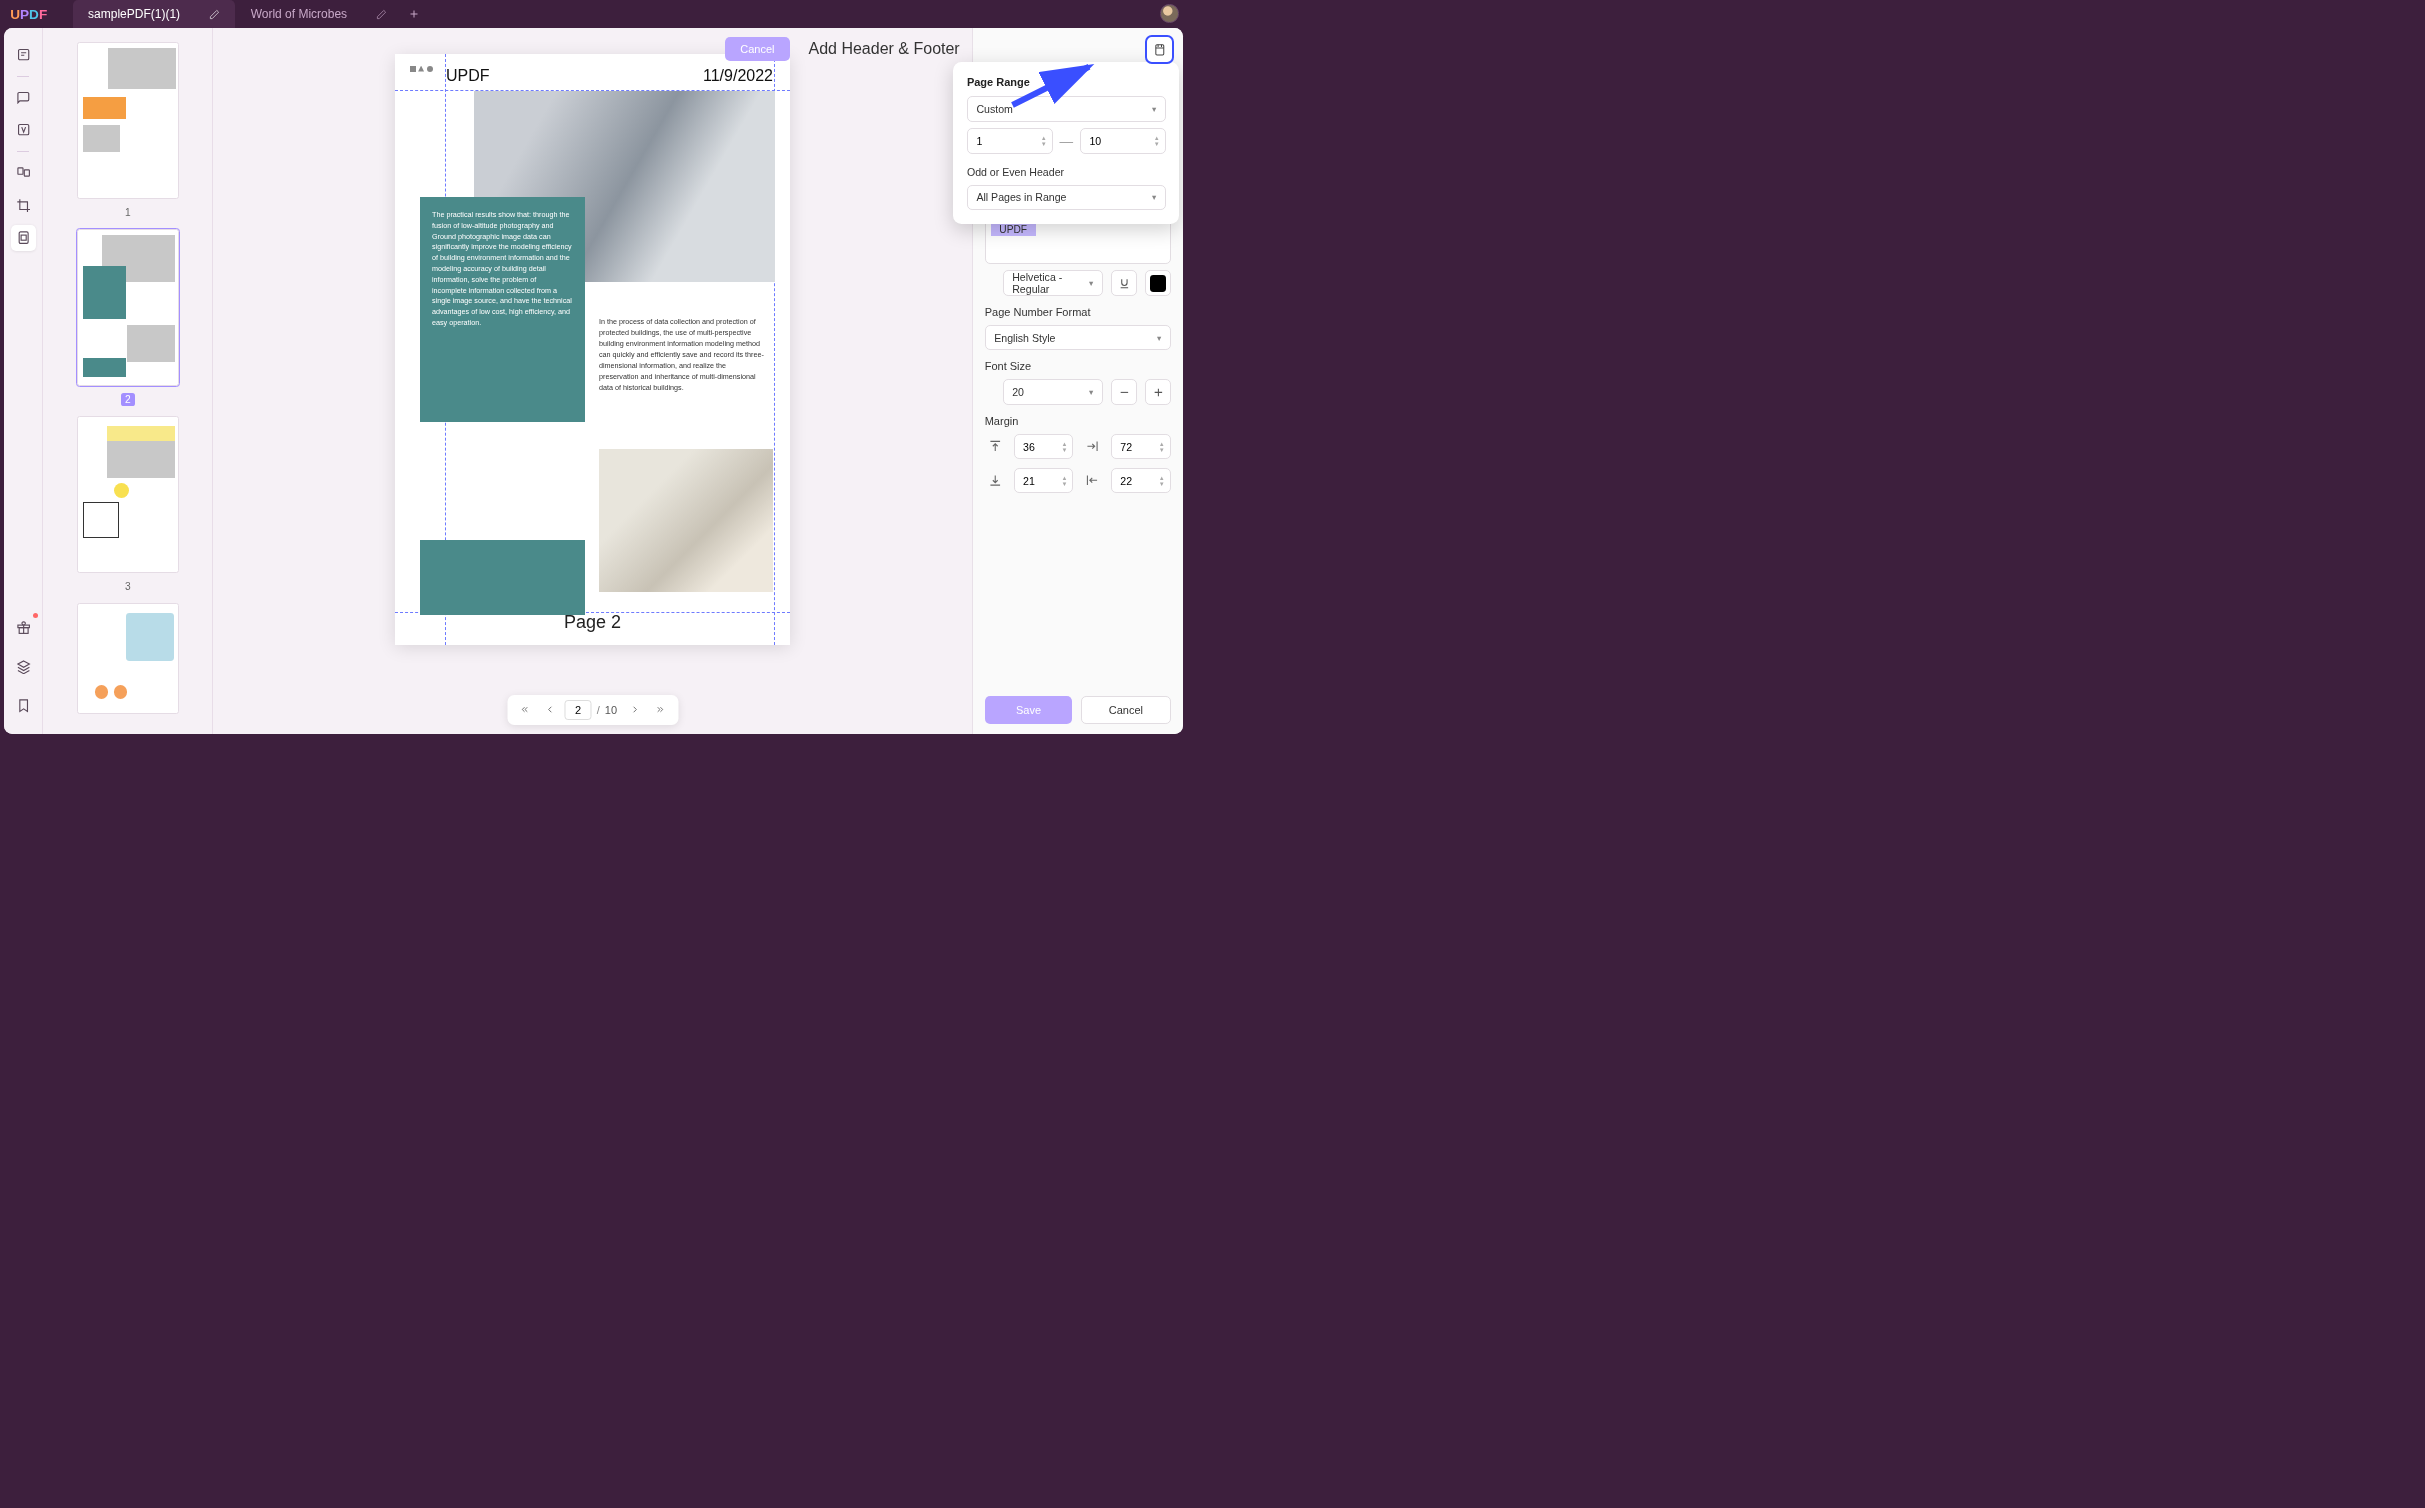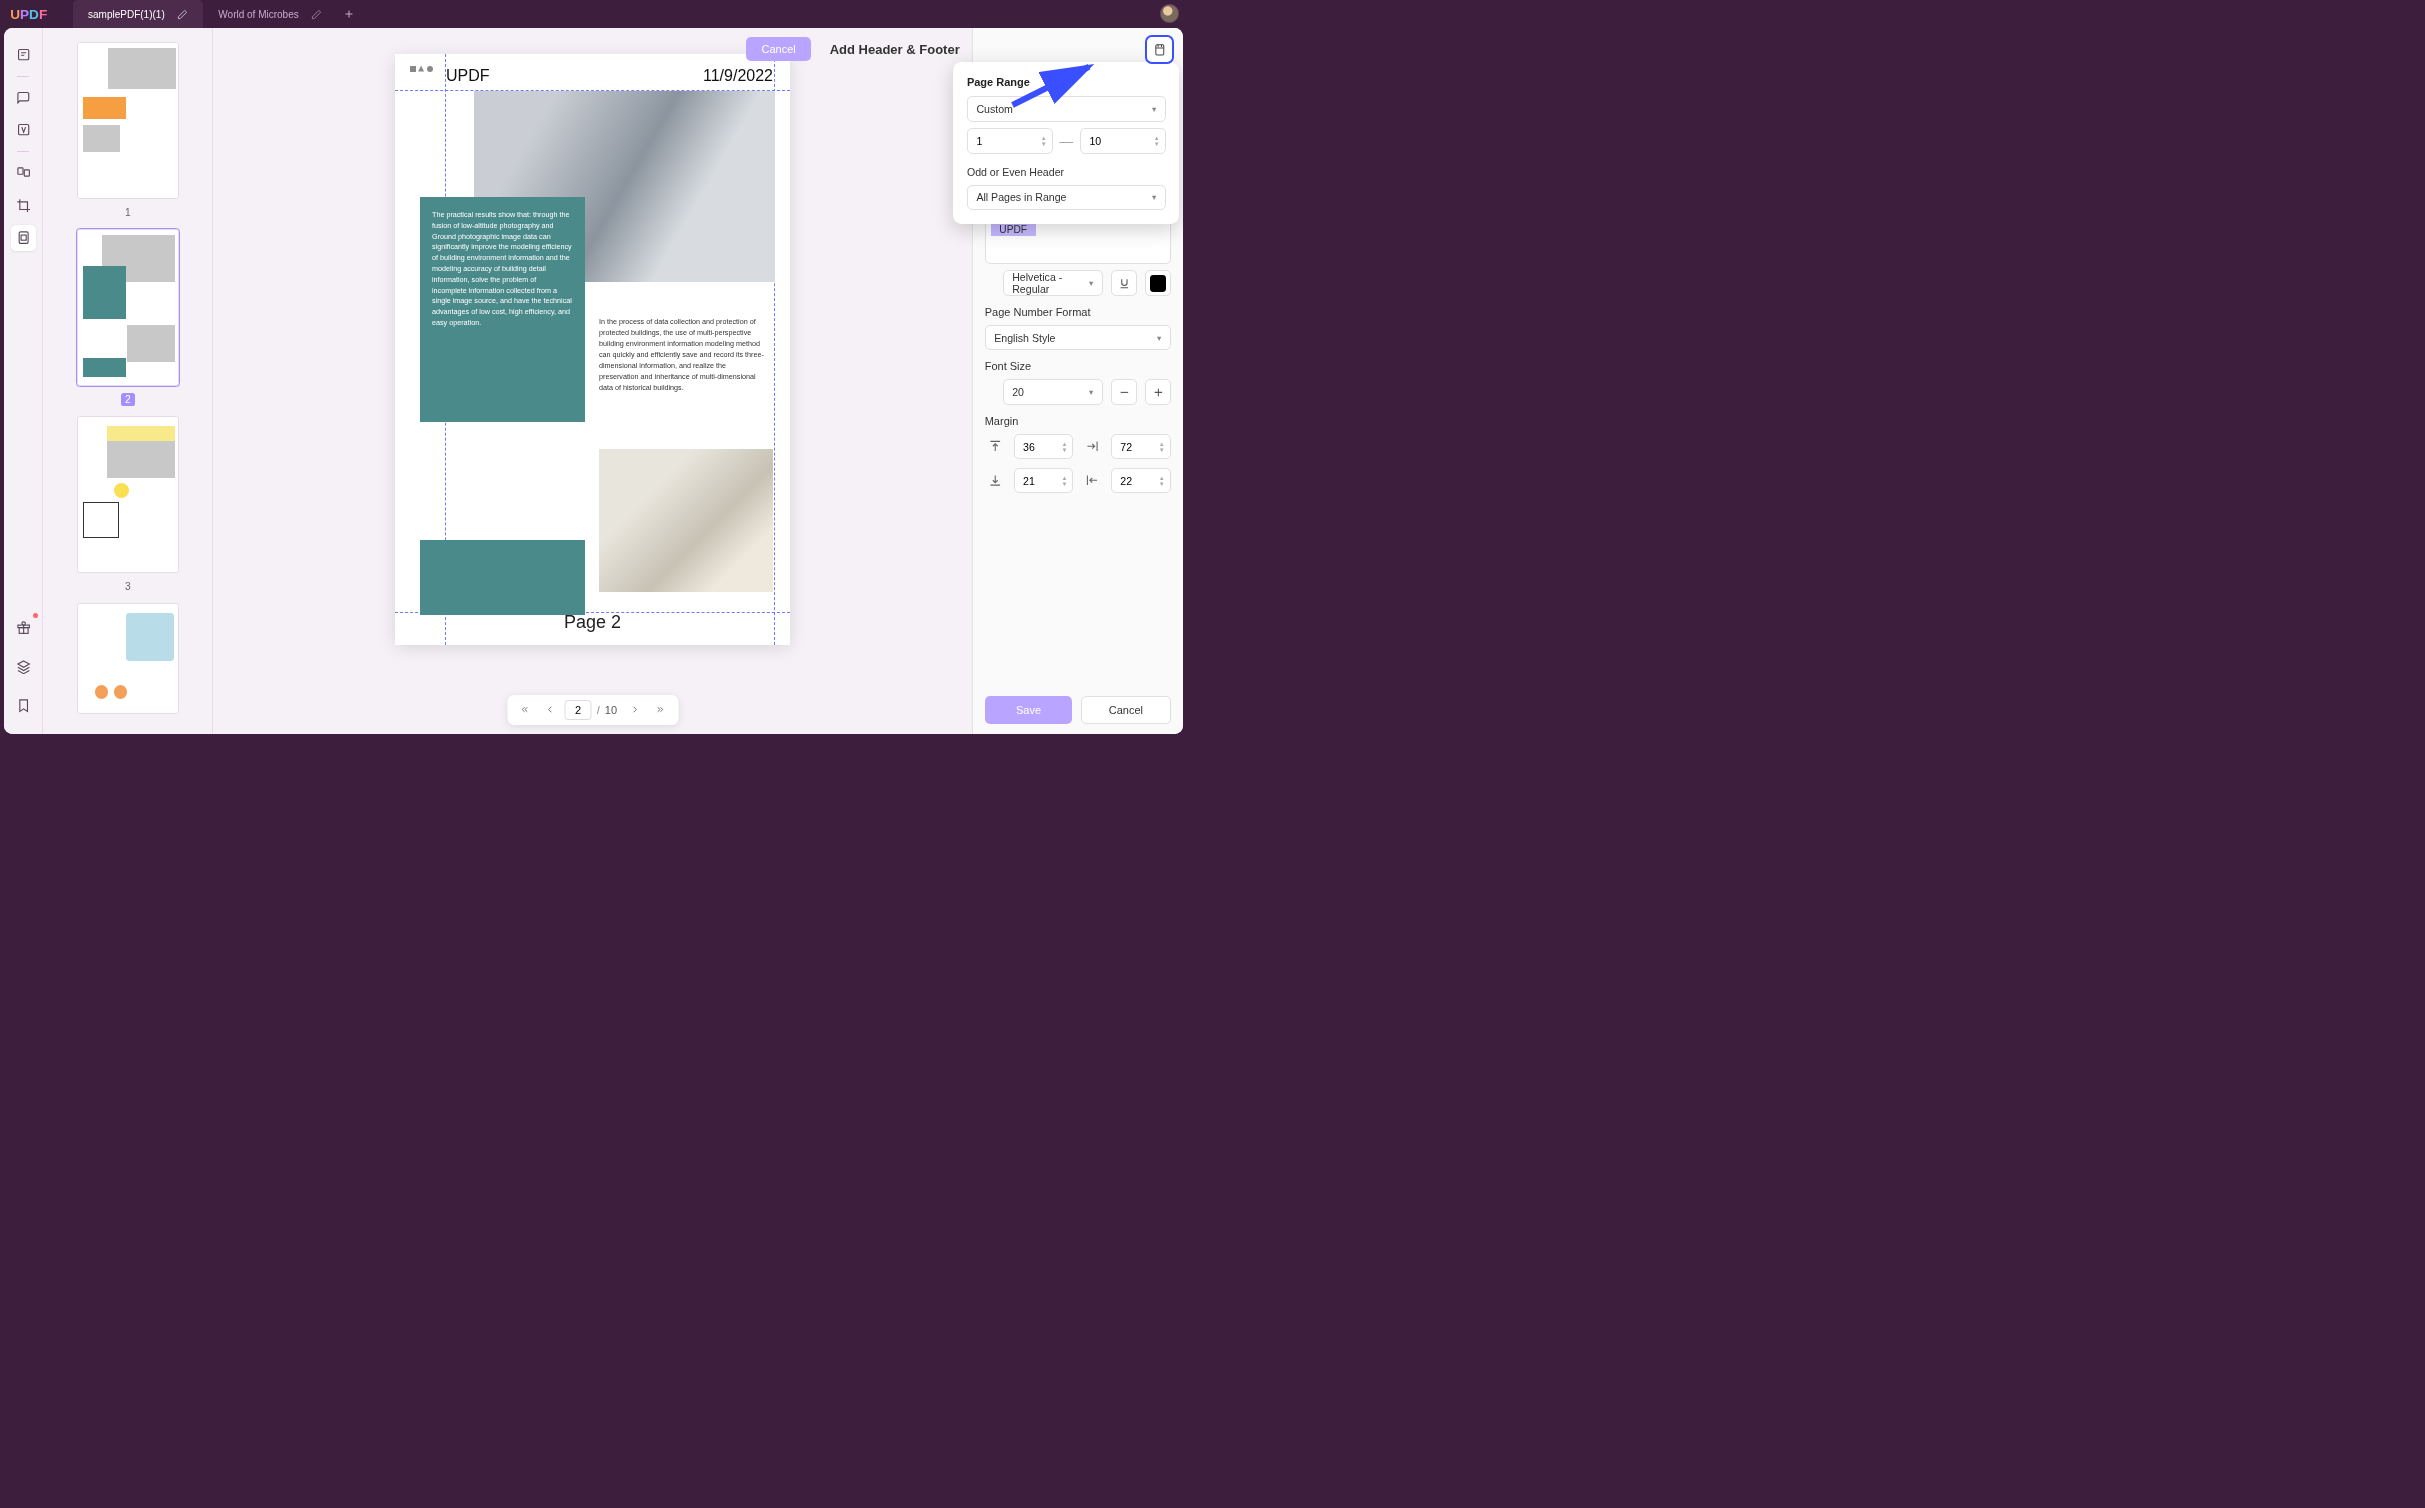--- a/index.html
+++ b/index.html
@@ -6,21 +6,21 @@
 body { background: #3d1f3d; width: 1187px; height: 738px; overflow: hidden; position: relative; }
 
 
 .titlebar { height: 28px; background: #3d1f3d; display: flex; align-items: center; padding-left: 10.2px; }
 .logo { font-weight: 800; font-size: 13.6px; }
 .logo .u1 { color: #ff9a56; }
 .logo .u2 { color: #b084ff; }
 .logo .u3 { color: #4fc3e8; }
 .logo .u4 { color: #ff6b9d; }
 .tabs { display: flex; margin-left: 25.5px; height: 100%; }
-.tab { display: flex; align-items: center; padding: 0 15.3px; color: #c8a8c8; font-size: 10px; height: 100%; border-radius: 5.1px 5.1px 0 0; gap: 12px; }
+.tab { display: flex; align-items: center; padding: 0 15.3px; color: #c8a8c8; font-size: 12px; height: 100%; border-radius: 5.1px 5.1px 0 0; gap: 29px; }
 .tab.active { background: #4d2b4d; color: #fff; }
 .tab .pencil { width: 11px; height: 11px; opacity: .7; }
 .new-tab { color: #c8a8c8; width: 24px; display: flex; align-items: center; justify-content: center; cursor: pointer; }
 .avatar { position: absolute; right: 8.5px; top: 4.3px; width: 18.7px; height: 18.7px; border-radius: 50%; background: radial-gradient(circle at 40% 35%, #e8c8a0 28%, #7a6a5a 34%); border: 0.9px solid #6a4a6a; }
 
 
 .workspace { position: absolute; left: 4.3px; top: 28px; right: 4.3px; bottom: 4.3px; background: #f6f1f6; border-radius: 8.5px; display: flex; overflow: hidden; }
 
 
 .leftrail { width: 39px; background: #f6f1f6; border-right: 0.9px solid #e8dde8; display: flex; flex-direction: column; align-items: center; padding-top: 13.6px; gap: 6.8px; }
@@ -48,21 +48,21 @@
 
 
 .canvas-area { flex: 1; background: #f6f1f6; position: relative; display: flex; flex-direction: column; }
 
 
 .top-tools { height: 48px; display: flex; align-items: center; justify-content: center; gap: 41px; border-bottom: 0.9px solid #e8dde8; }
 .tool { display: flex; align-items: center; gap: 6.8px; font-size: 11px; color: #444; }
 .tool svg { width: 15.3px; height: 15.3px; }
 .apply-row { position: absolute; right: 15.3px; top: 10.2px; display: flex; align-items: center; gap: 15.3px; }
 .apply-btn { background: #b9a5ff; color: #fff; border: none; border-radius: 5.1px; padding: 6px 15.3px; font-size: 11px; }
-.addhf { font-size: 13px; color: #333; font-weight: 700; }
+.addhf { font-size: 16px; color: #333; font-weight: 400; }
 
 
 .page-prev { flex: 1; display: flex; align-items: flex-start; justify-content: center; padding-top: 25.5px; overflow: hidden; position: relative; }
 .page { width: 395px; height: 591px; background: #fff; box-shadow: 0 3.4px 17px rgba(0,0,0,.12); position: relative; }
 .guide-v { position: absolute; top: 0; bottom: 0; border-left: 1.3px dashed #6e7bff; }
 .guide-h { position: absolute; left: 0; right: 0; border-top: 1.3px dashed #6e7bff; }
 .hdr-left { position: absolute; top: 13.6px; left: 51px; font-size: 16px; font-weight: 400; color: #111; }
 .hdr-right { position: absolute; top: 13.6px; right: 17px; font-size: 16px; font-weight: 400; color: #111; }
 .shapes { position: absolute; top: 12px; left: 14.5px; display:flex; gap:2.6px; }
 .shapes span { width:6px; height:6px; background:#888; display:inline-block;}

